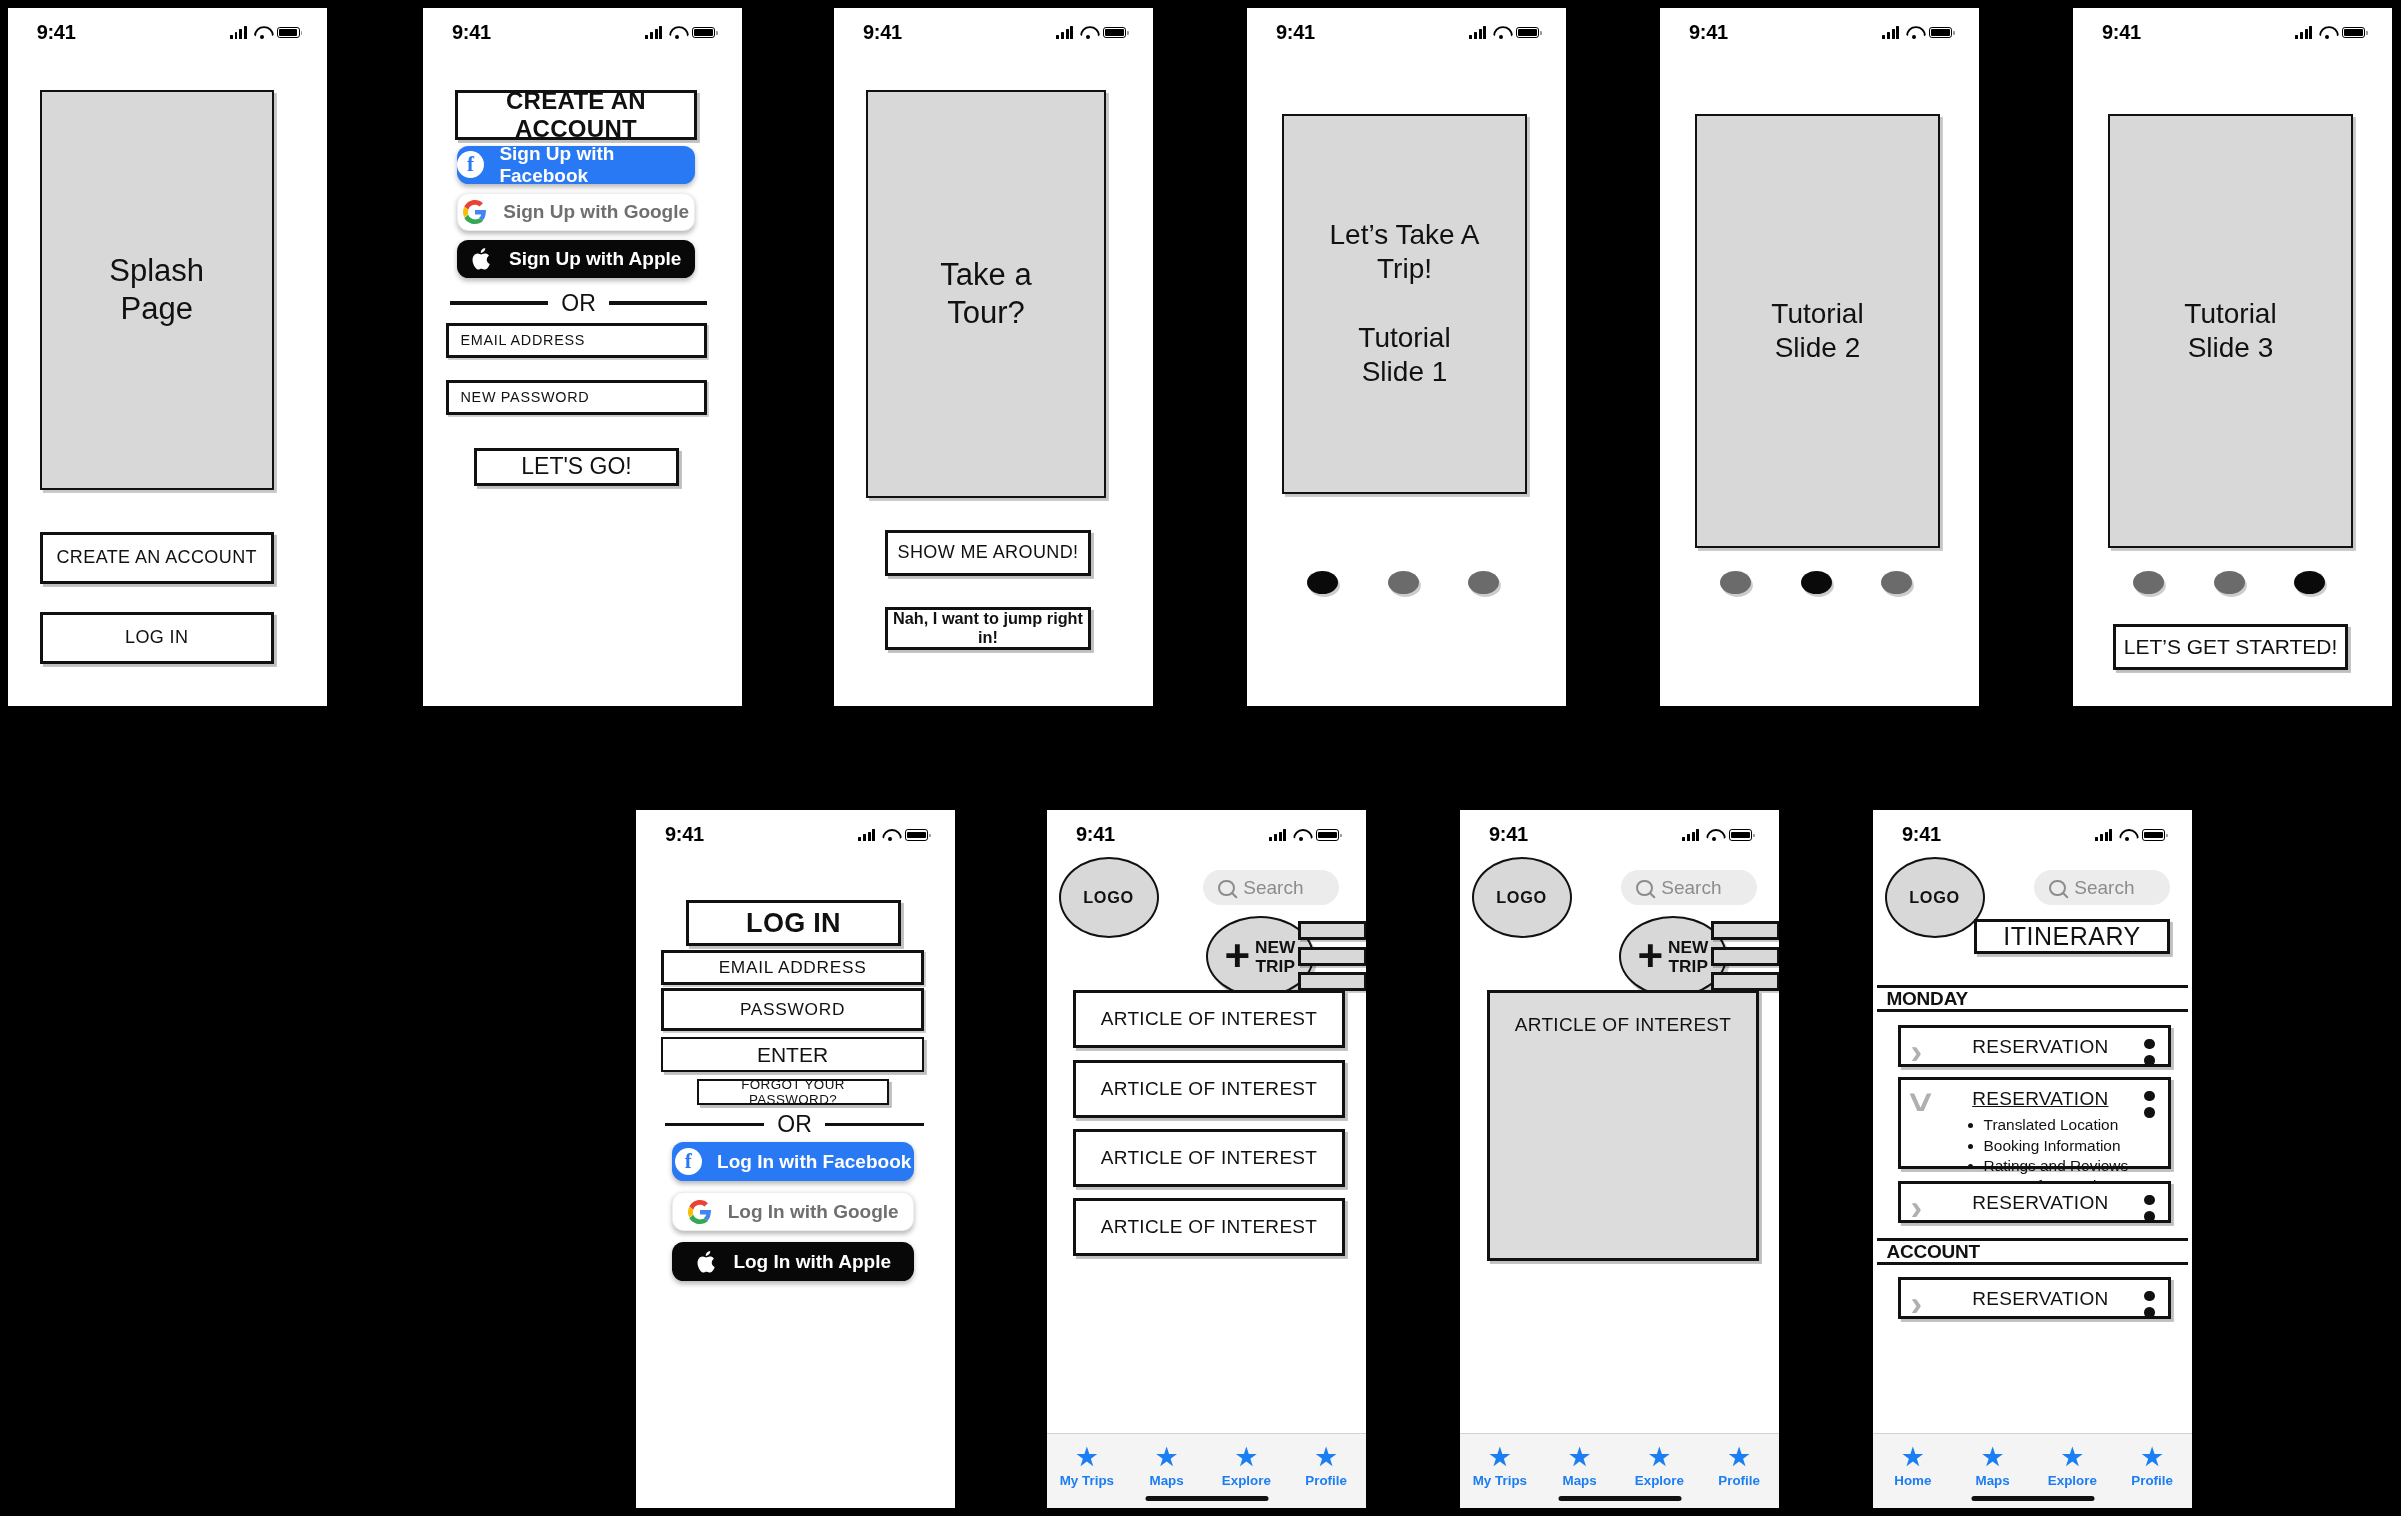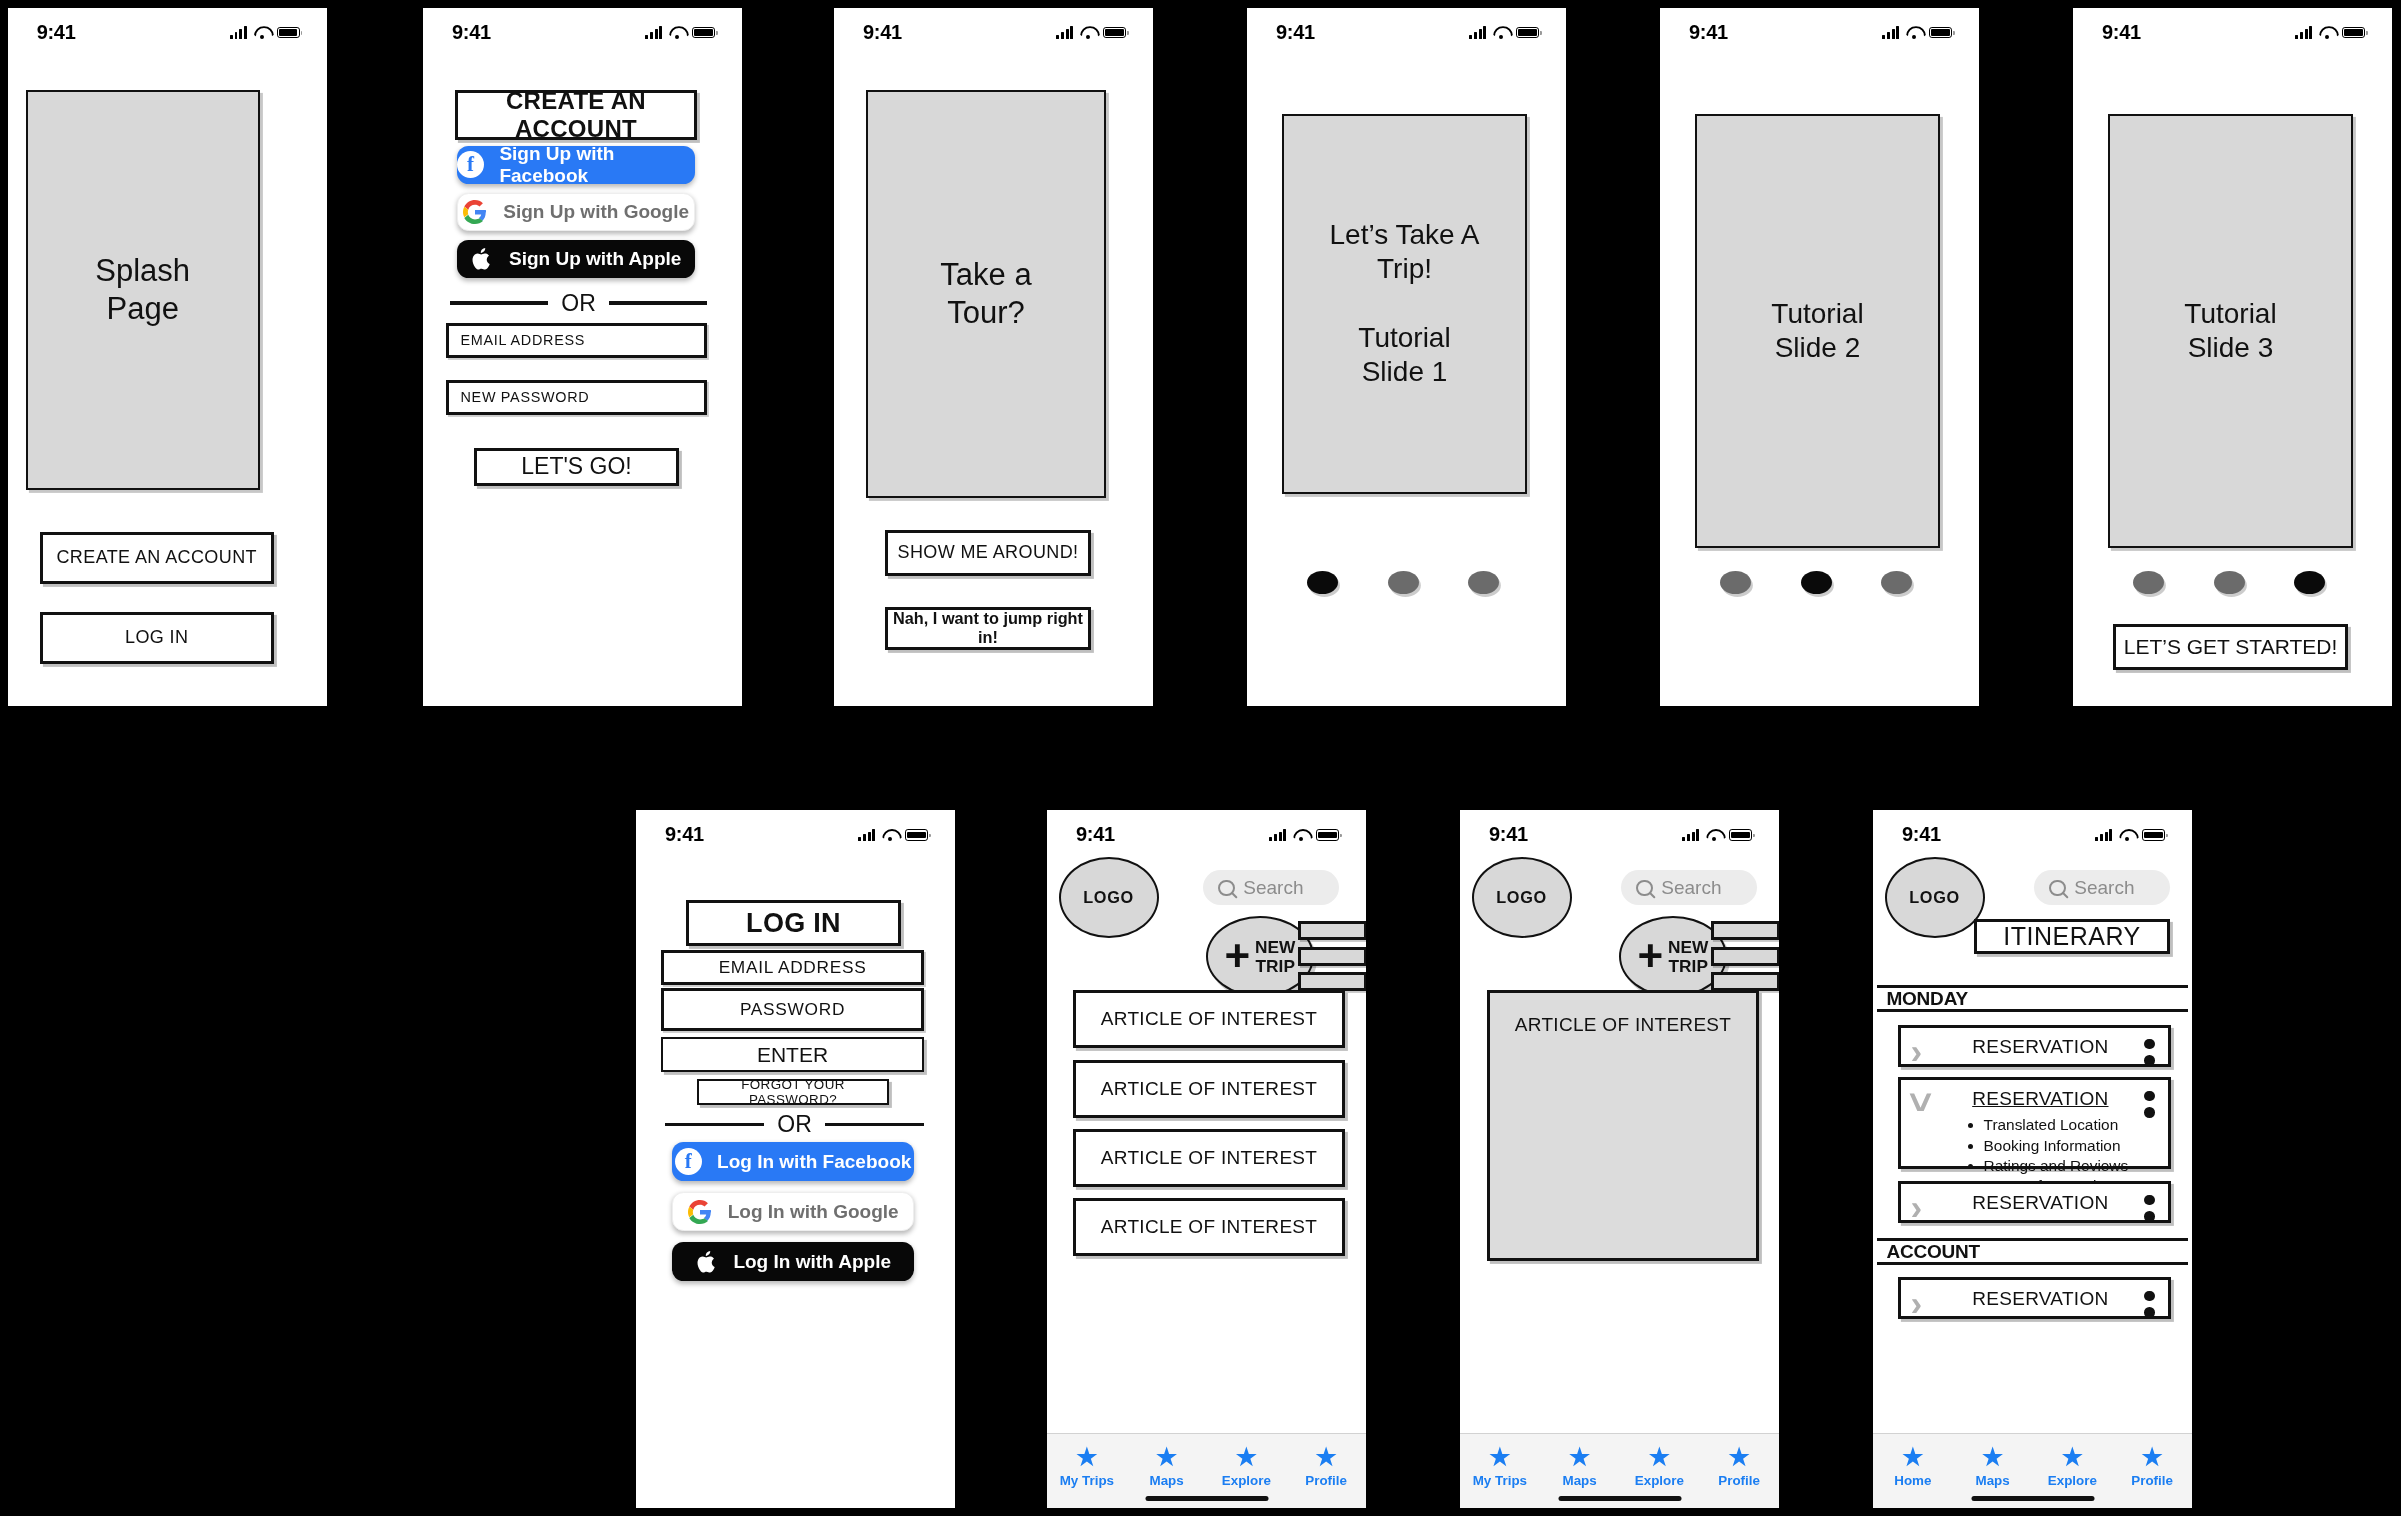--- a/index.html
+++ b/index.html
@@ -171,21 +171,21 @@
           <i></i>
           <i></i>
           <i></i>
           <i></i>
         </span>
       <span class="wifi"></span>
       <span class="batt"></span>
     </span>
   </div>
   <div class="screen">
-    <div class="ph-box" style="position:absolute;left:18px;top:38px;width:234px;height:400px;">
+    <div class="ph-box" style="position:absolute;left:32px;top:38px;width:234px;height:400px;">
       <div class="ph-txt" style="white-space:pre-line;font-size:31px;">Splash
 Page</div>
     </div>
     <div class="btn" style="position:absolute;left:32px;top:480px;width:234px;height:52px;">
       <span class="btn-lbl">CREATE AN ACCOUNT</span>
     </div>
     <div class="btn" style="position:absolute;left:32px;top:560px;width:234px;height:52px;">
       <span class="btn-lbl">LOG IN</span>
     </div>
   </div>

